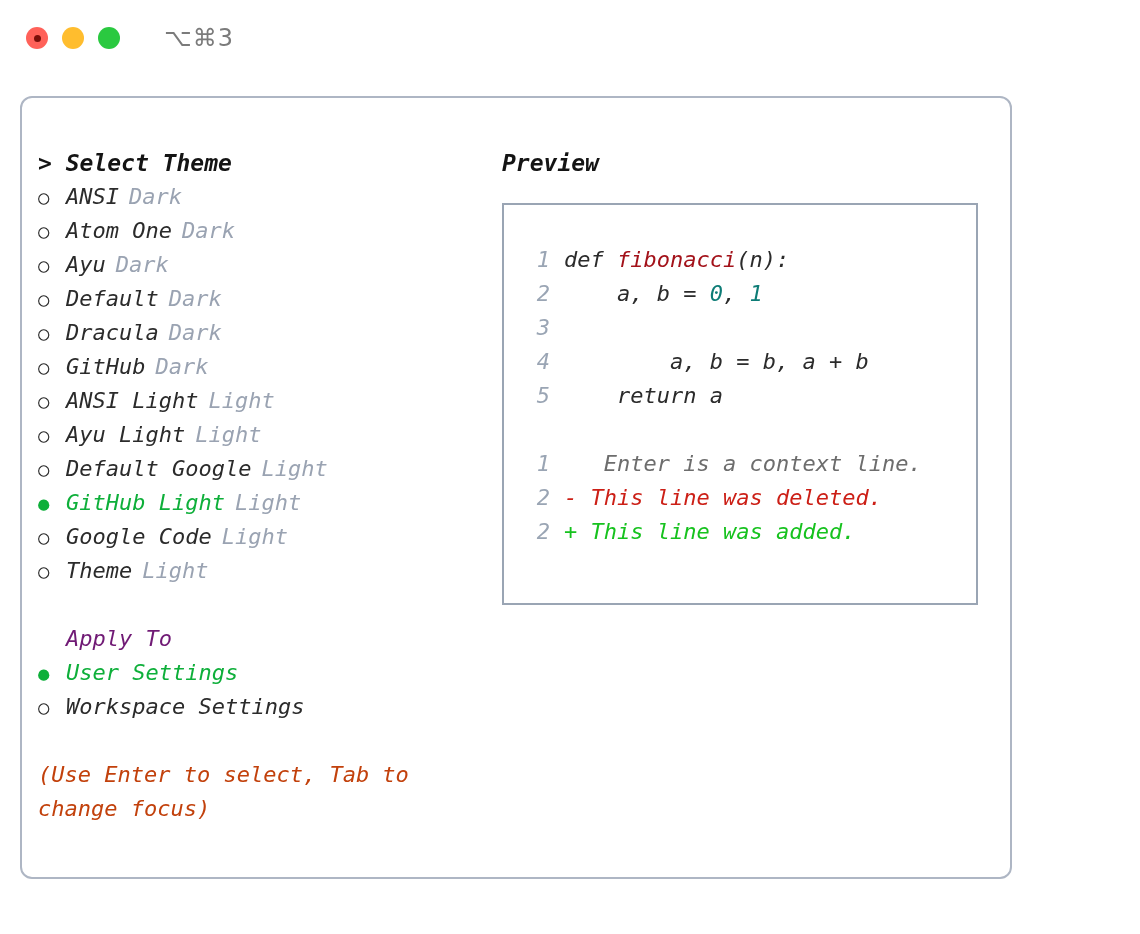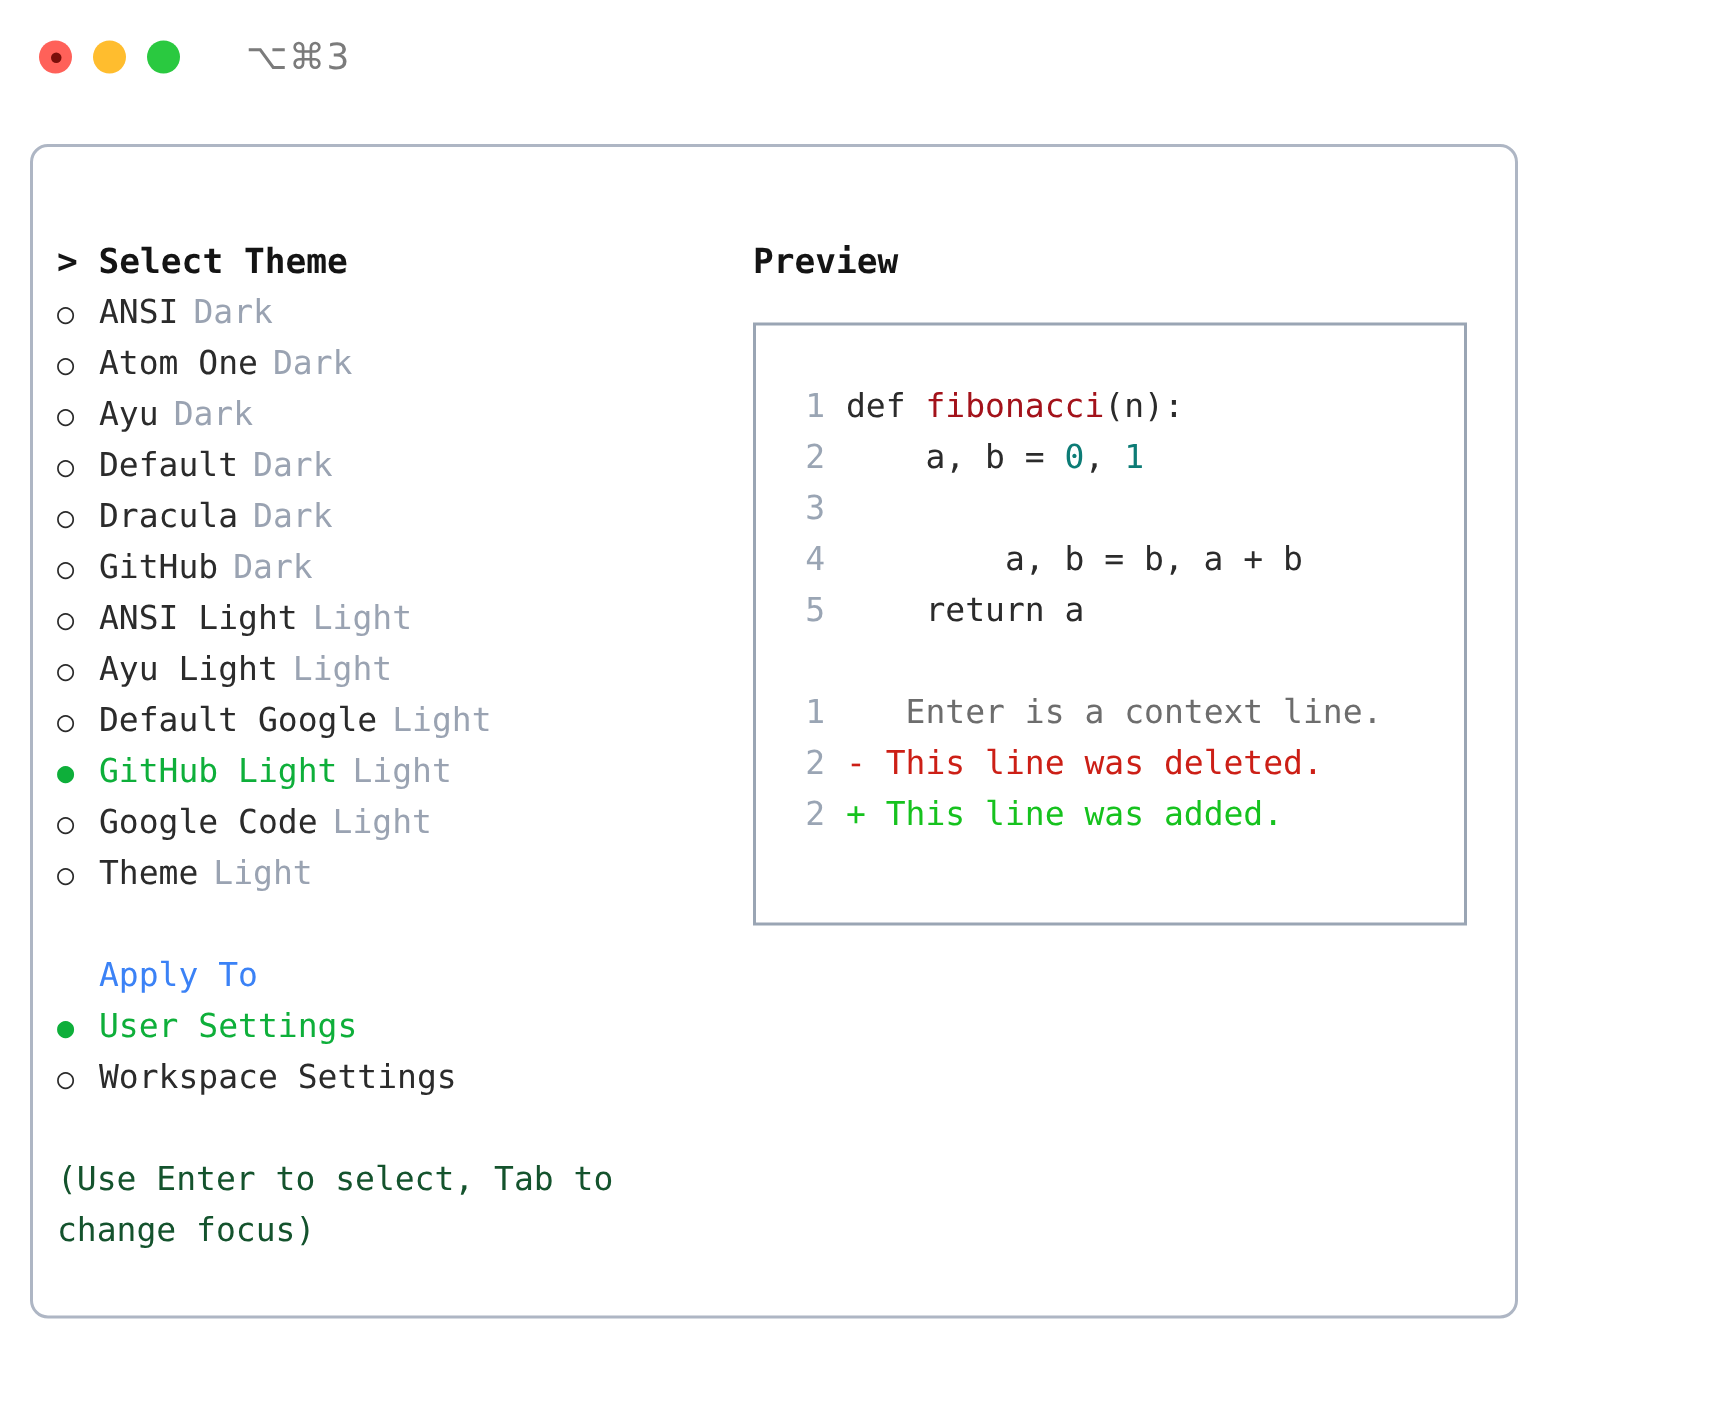--- a/index.html
+++ b/index.html
@@ -61,21 +61,22 @@
     width: 992px;
     height: 783px;
     border: 2px solid #aeb6c4;
     border-radius: 12px;
     box-sizing: border-box;
     background: #ffffff;
   }
 
   .columns {
     display: flex;
-    padding: 60px 0 0 0;
+    padding: 48px 0 0 0;
+    font-style: italic;
   }
   .col-left {
     width: 465px;
     padding-left: 16px;
     box-sizing: border-box;
   }
   .col-right {
     flex: 1;
     padding-left: 15px;
     box-sizing: border-box;
@@ -113,29 +114,29 @@
   }
   .row.selected .label { color: #0eaf3a; }
   .tag {
     color: #9aa3b2;
     margin-left: 10px;
   }
   .spacer-sm { height: 34px; }
   .group-heading {
     font-size: 22px;
     line-height: 34px;
-    color: #3b82f6;
+    color: #701a75;
     padding-left: 28px;
     white-space: pre;
   }
   .hint {
     margin-top: 34px;
     font-size: 22px;
     line-height: 34px;
-    color: #14532d;
+    color: #c2410c;
     width: 400px;
     white-space: pre-wrap;
   }
 
   
   .preview-title {
     font-size: 23px;
     font-weight: bold;
     color: #141414;
     line-height: 34px;

